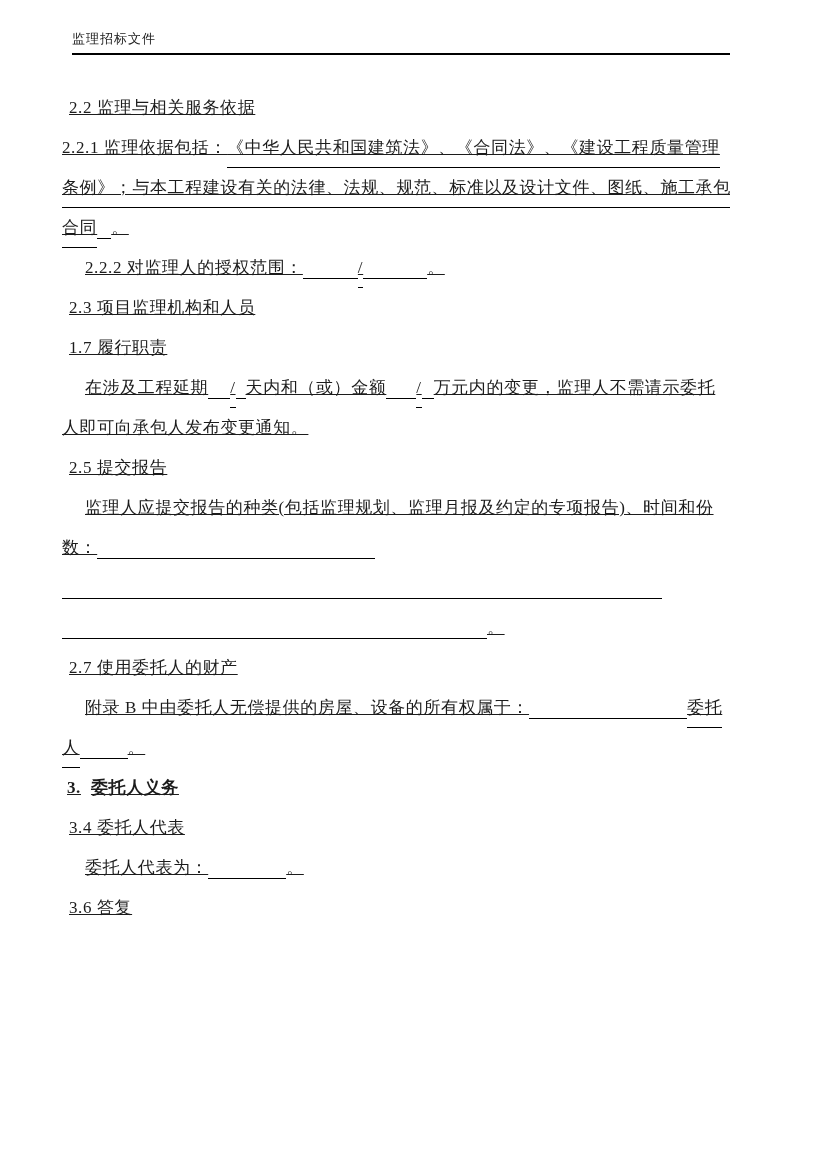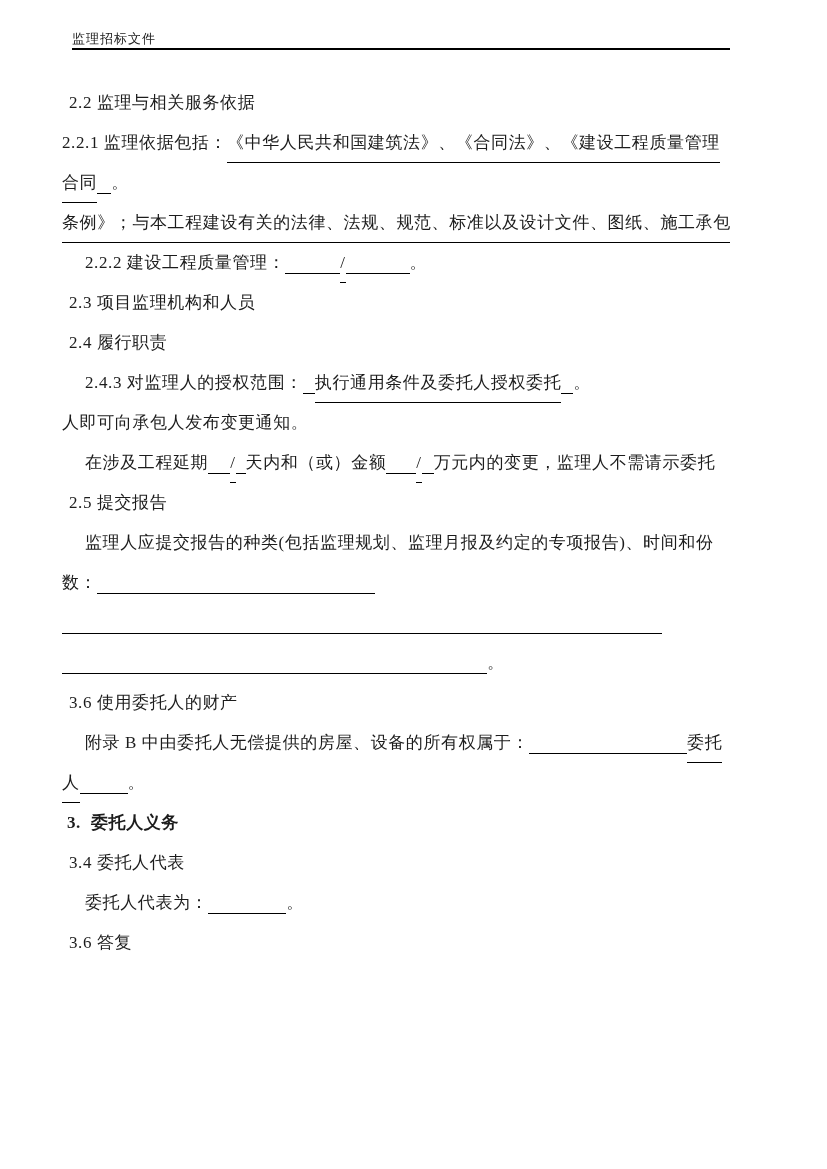--- a/index.html
+++ b/index.html
@@ -14,33 +14,35 @@
   .page {
     position: relative;
     width: 827px;
     height: 1169px;
     background: #ffffff;
   }
   .page-header {
     margin: 30px 97px 0 72px;
     font-size: 13px;
     letter-spacing: 1px;
+    padding-bottom: 5px;
     border-bottom: 2px solid #000;
     color: #222;
   }
   .document-body {
     margin: 33px 97px 0 62px;
     font-size: 17px;
     letter-spacing: 0.6px;
   }
   .line {
     height: 40px;
     line-height: 40px;
     white-space: nowrap;
     overflow: hidden;
+    text-decoration: underline;
   }
   .ind-sec { padding-left: 7px; }
   .ind-sub { padding-left: 23px; }
   .ind-h3  { padding-left: 5px; font-weight: bold; }
   .u {
     border-bottom: 1px solid #000;
     padding-bottom: 10px;
   }
   .b { font-weight: bold; }
   .blank {
@@ -51,34 +53,33 @@
   }
 </style>
 </head>
 <body>
 
 <div class="page">
   <div class="page-header">监理招标文件</div>
   <div class="document-body">
       <div class="line ind-sec"><span>2.2 监理与相关服务依据</span></div>
       <div class="line"><span>2.2.1 监理依据包括：</span><span class="u">《中华人民共和国建筑法》、《合同法》、《建设工程质量管理</span></div>
+      <div class="line"><span class="u">条例》；与本工程建设有关的法律、法规、规范、标准以及设计文件、图纸、施工承包</span></div>
       <div class="line"><span class="u">合同</span><span class="blank" style="width: 14px;"></span><span>。</span></div>
-      <div class="line"><span class="u">条例》；与本工程建设有关的法律、法规、规范、标准以及设计文件、图纸、施工承包</span></div>
-      <div class="line ind-sub"><span>2.2.2 建设工程质量管理：</span><span class="blank" style="width: 55px;"></span><span class="u">/</span><span class="blank" style="width: 64px;"></span><span>。</span></div>
+      <div class="line ind-sub"><span>2.2.2 对监理人的授权范围：</span><span class="blank" style="width: 55px;"></span><span class="u">/</span><span class="blank" style="width: 64px;"></span><span>。</span></div>
       <div class="line ind-sec"><span>2.3 项目监理机构和人员</span></div>
-      <div class="line ind-sec"><span>2.4 履行职责</span></div>
-      <div class="line ind-sub"><span>2.4.3 对监理人的授权范围：</span><span class="blank" style="width: 12px;"></span><span class="u">执行通用条件及委托人授权委托</span><span class="blank" style="width: 12px;"></span><span>。</span></div>
+      <div class="line ind-sec"><span>1.7 履行职责</span></div>
+      <div class="line ind-sub"><span>在涉及工程延期</span><span class="blank" style="width: 22px;"></span><span class="u">/</span><span class="blank" style="width: 10px;"></span><span>天内和（或）金额</span><span class="blank" style="width: 30px;"></span><span class="u">/</span><span class="blank" style="width: 12px;"></span><span>万元内的变更，监理人不需请示委托</span></div>
       <div class="line"><span>人即可向承包人发布变更通知。</span></div>
-      <div class="line ind-sub"><span>在涉及工程延期</span><span class="blank" style="width: 22px;"></span><span class="u">/</span><span class="blank" style="width: 10px;"></span><span>天内和（或）金额</span><span class="blank" style="width: 30px;"></span><span class="u">/</span><span class="blank" style="width: 12px;"></span><span>万元内的变更，监理人不需请示委托</span></div>
       <div class="line ind-sec"><span>2.5 提交报告</span></div>
       <div class="line ind-sub"><span>监理人应提交报告的种类(包括监理规划、监理月报及约定的专项报告)、时间和份</span></div>
       <div class="line"><span>数：</span><span class="blank" style="width: 278px;"></span></div>
       <div class="line"><span class="blank" style="width: 600px;"></span></div>
       <div class="line"><span class="blank" style="width: 425px;"></span><span>。</span></div>
-      <div class="line ind-sec"><span>3.6 使用委托人的财产</span></div>
+      <div class="line ind-sec"><span>2.7 使用委托人的财产</span></div>
       <div class="line ind-sub"><span>附录 B 中由委托人无偿提供的房屋、设备的所有权属于：</span><span class="blank" style="width: 158px;"></span><span class="u">委托</span></div>
       <div class="line"><span class="u">人</span><span class="blank" style="width: 48px;"></span><span>。</span></div>
       <div class="line ind-h3"><span class="b">3.</span><span style="display: inline-block; width: 10px;"></span><span class="b">委托人义务</span></div>
       <div class="line ind-sec"><span>3.4 委托人代表</span></div>
       <div class="line ind-sub"><span>委托人代表为：</span><span class="blank" style="width: 78px;"></span><span>。</span></div>
       <div class="line ind-sec"><span>3.6 答复</span></div>
     </div>
 </div>
 
 </body></html>

